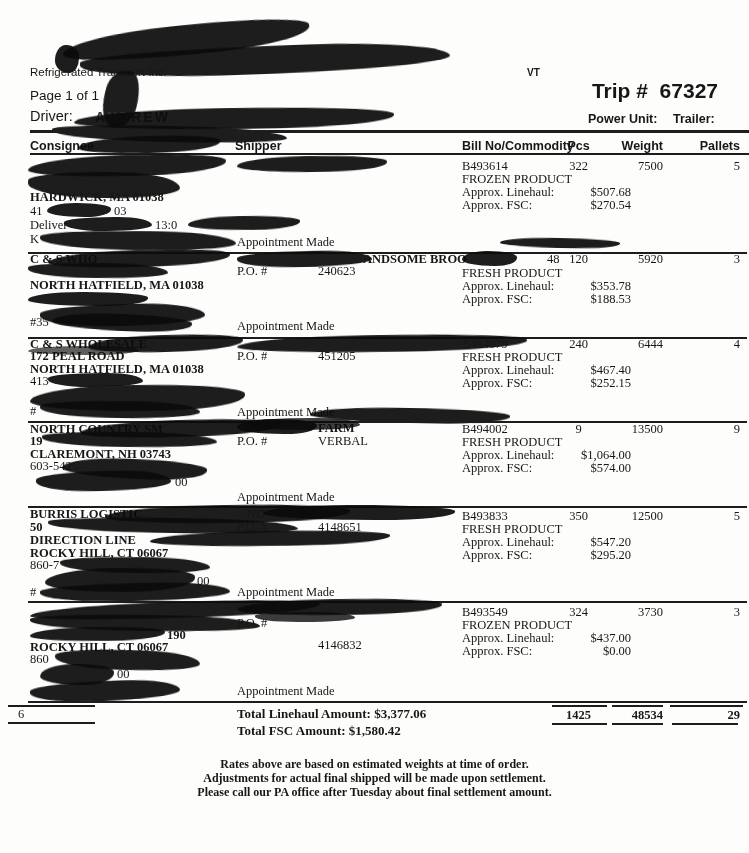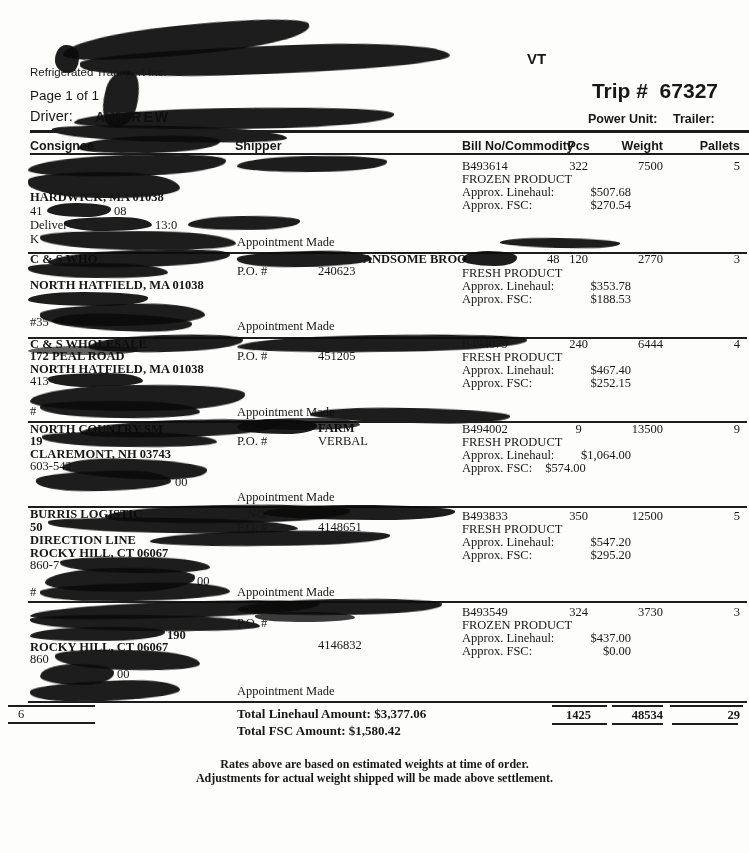--- a/index.html
+++ b/index.html
@@ -28,21 +28,21 @@
 <body>
 
 <div id="page">
 
   <div class="blob" style="left:62px;top:25px;width:248px;height:30px;transform:rotate(-6deg);"></div>
   <div class="blob blob2" style="left:80px;top:46px;width:370px;height:28px;transform:rotate(-2deg);"></div>
   <div class="blob" style="left:55px;top:45px;width:24px;height:28px;"></div>
   <div class="blob blob2" style="left:104px;top:70px;width:34px;height:58px;transform:rotate(14deg);"></div>
 
   <div class="t sans" style="left:30px;top:66px;font-size:11.5px;">Refrigerated Transport Inc.</div>
-  <div class="t sans b" style="left:527px;top:52px;font-size:15px;">VT</div>
+  <div class="t sans b" style="left:527px;top:66px;font-size:10px;">VT</div>
   <div class="t sans" style="left:30px;top:89px;font-size:13.5px;">Page 1 of 1</div>
 
   <div class="t sans b" style="right:31px;top:84px;font-size:21px;">
     <span>Trip #</span>&nbsp;&nbsp;<span>67327</span>
   </div>
 
   <div class="t sans" style="left:30px;top:110px;font-size:14.5px;">Driver:</div>
   <div class="t sans b" style="left:95px;top:111px;font-size:14px;letter-spacing:2px;color:#333;">ANDREW</div>
   <div class="blob" style="left:74px;top:108px;width:320px;height:21px;transform:rotate(-1deg);"></div>
   <div class="blob blob2" style="left:52px;top:126px;width:235px;height:16px;transform:rotate(1.5deg);"></div>
@@ -60,21 +60,21 @@
   <div class="t hdrcol wt" style="top:140px;">Weight</div>
   <div class="t hdrcol pal" style="top:140px;">Pallets</div>
   <div class="line" style="left:30px;top:153px;width:719px;"></div>
 
   <div class="stop" style="top:154px;height:98px;">
     <div class="blob" style="left:28px;top:1px;width:198px;height:21px;transform:rotate(-2deg);"></div>
     <div class="blob blob2" style="left:28px;top:18px;width:152px;height:26px;transform:rotate(1deg);"></div>
     <div class="t b con" style="top:37px;">HARDWICK, MA 01038</div>
     <div class="t con" style="top:51px;">41</div>
     <div class="blob" style="left:47px;top:49px;width:64px;height:14px;"></div>
-    <div class="t" style="left:114px;top:51px;">08</div>
+    <div class="t" style="left:114px;top:51px;">03</div>
     <div class="t con" style="top:65px;">Deliver</div>
     <div class="blob blob2" style="left:64px;top:63px;width:88px;height:14px;"></div>
     <div class="t" style="left:155px;top:65px;">13:0</div>
     <div class="blob" style="left:188px;top:62px;width:112px;height:14px;transform:rotate(-1deg);"></div>
     <div class="t con" style="top:79px;">K</div>
     <div class="blob blob2" style="left:40px;top:77px;width:196px;height:19px;transform:rotate(1deg);"></div>
 
     <div class="blob" style="left:237px;top:2px;width:150px;height:16px;transform:rotate(-1deg);"></div>
 
     <div class="t bill" style="top:6px;">B493614</div>
@@ -108,21 +108,21 @@
 
     <div class="t shp" style="top:13px;">P.O. #</div>
     <div class="t pon" style="top:13px;">240623</div>
 
     <div class="t bill" style="top:15px;">FRESH PRODUCT</div>
     <div class="t bill" style="top:28px;">Approx. Linehaul:</div>
     <div class="t amt" style="top:28px;">$353.78</div>
     <div class="t bill" style="top:41px;">Approx. FSC:</div>
     <div class="t amt" style="top:41px;">$188.53</div>
     <div class="t pcs" style="top:1px;">120</div>
-    <div class="t wt" style="top:1px;">2770</div>
+    <div class="t wt" style="top:1px;">5920</div>
     <div class="t pal" style="top:1px;">3</div>
     <div class="t apt" style="top:68px;">Appointment Made</div>
   </div>
   <div class="line" style="left:28px;top:337px;width:719px;"></div>
 
   <div class="stop" style="top:337px;height:84px;">
     <div class="t b con" style="top:1px;">C &amp; S WHOLESALE</div>
     <div class="blob" style="left:88px;top:-2px;width:155px;height:17px;transform:rotate(-2deg);"></div>
     <div class="t b con" style="top:13px;">172 PEAL ROAD</div>
     <div class="blob" style="left:28px;top:9px;width:110px;height:9px;opacity:.65;"></div>
@@ -166,21 +166,21 @@
     <div class="t b" style="left:318px;top:1px;">FARM</div>
     <div class="blob blob2" style="left:250px;top:-3px;width:110px;height:12px;opacity:.8;"></div>
     <div class="t shp" style="top:14px;">P.O. #</div>
     <div class="t pon" style="top:14px;">VERBAL</div>
 
     <div class="t bill" style="top:2px;">B494002</div>
     <div class="t bill" style="top:15px;">FRESH PRODUCT</div>
     <div class="t bill" style="top:28px;">Approx. Linehaul:</div>
     <div class="t amt" style="top:28px;">$1,064.00</div>
     <div class="t bill" style="top:41px;">Approx. FSC:</div>
-    <div class="t amt" style="top:41px;text-align:center;">$574.00</div>
+    <div class="t amt" style="top:41px;">$574.00</div>
     <div class="t pcs" style="top:2px;">9</div>
     <div class="t wt" style="top:2px;">13500</div>
     <div class="t pal" style="top:2px;">9</div>
     <div class="t apt" style="top:70px;">Appointment Made</div>
   </div>
   <div class="line" style="left:28px;top:506px;width:719px;"></div>
 
   <div class="stop" style="top:506px;height:95px;">
     <div class="t b con" style="top:2px;">BURRIS LOGISTIC</div>
     <div class="blob" style="left:105px;top:-1px;width:245px;height:18px;transform:rotate(-1deg);"></div>
@@ -255,15 +255,16 @@
   <div class="line" style="left:612px;top:705px;width:51px;"></div>
   <div class="line" style="left:670px;top:705px;width:73px;"></div>
   <div class="t b pcs" style="top:709px;">1425</div>
   <div class="t b wt" style="top:709px;">48534</div>
   <div class="t b pal" style="top:709px;">29</div>
   <div class="line" style="left:552px;top:723px;width:55px;"></div>
   <div class="line" style="left:612px;top:723px;width:51px;"></div>
   <div class="line" style="left:672px;top:723px;width:66px;"></div>
 
   <div class="t b" style="left:0;width:749px;text-align:center;top:758px;font-size:12px;">Rates above are based on estimated weights at time of order.</div>
-  <div class="t b" style="left:0;width:749px;text-align:center;top:772px;font-size:12px;">Adjustments for actual weight shipped will be made above settlement.</div>
+  <div class="t b" style="left:0;width:749px;text-align:center;top:772px;font-size:12px;">Adjustments for actual final shipped will be made upon settlement.</div>
+  <div class="t b" style="left:0;width:749px;text-align:center;top:786px;font-size:12px;">Please call our PA office after Tuesday about final settlement amount.</div>
 
 </div>
 
 </body></html>

